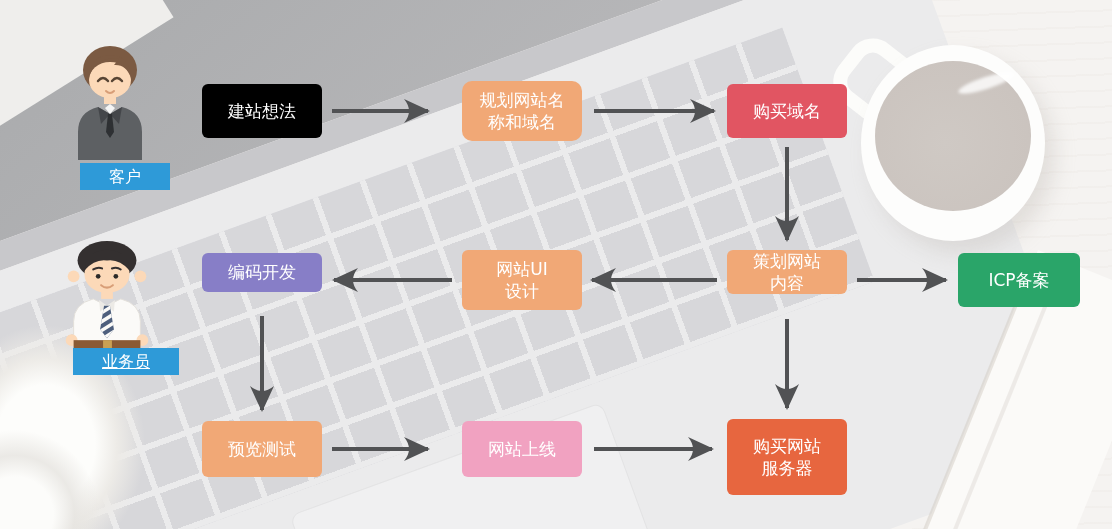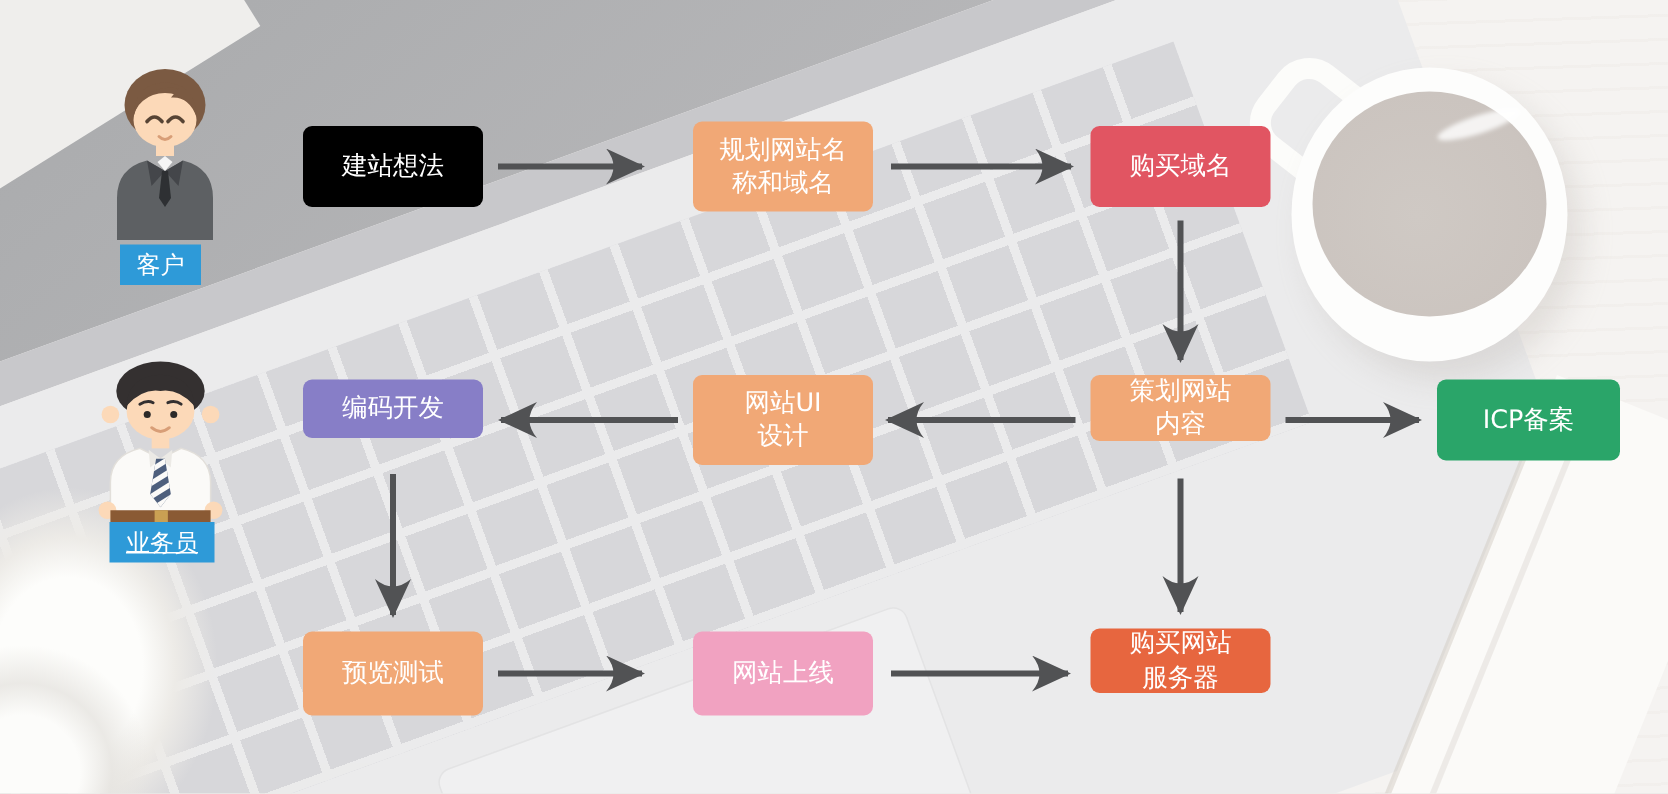--- a/index.html
+++ b/index.html
@@ -50,27 +50,27 @@
     color:#ffffff;font-size:17px;line-height:1.32;white-space:pre-line;}
   .n-idea{left:202px;top:84px;height:54px;}
   .n-plan-name{left:462px;top:81px;height:60px;}
   .n-buy-domain{left:727px;top:84px;height:54px;}
   .n-plan-content{left:727px;top:250px;height:44px;}
   .n-icp{left:958px;top:253px;height:54px;width:122px;}
   .n-ui-design{left:462px;top:250px;height:60px;}
   .n-coding{left:202px;top:253px;height:39px;}
   .n-preview{left:202px;top:421px;height:56px;}
   .n-launch{left:462px;top:421px;height:56px;}
-  .n-buy-server{left:727px;top:419px;height:43px;}
+  .n-buy-server{left:727px;top:419px;height:76px;}
 
   .actor{position:absolute;z-index:6;}
   .avatar-customer{left:70px;top:44px;}
   .avatar-sales{left:59px;top:239px;}
   .actor-label{position:absolute;z-index:7;background:#2e9ad8;color:#fff;
-    font-size:16px;height:27px;line-height:27px;padding:0 11px;white-space:nowrap;}
+    font-size:16px;height:27px;line-height:27px;padding:0 29px;white-space:nowrap;}
   .label-customer{left:80px;top:163px;}
   .label-sales{left:73px;top:348px;}
 </style>
 </head>
 <body>
 
 <div id="stage">
 
   <div class="desk-texture"></div>
   <div class="laptop">
@@ -104,21 +104,21 @@
       <line x1="857" y1="280" x2="946" y2="280" stroke="#515254" stroke-width="4" marker-end="url(#ah)"></line>
       <line x1="717" y1="280" x2="592" y2="280" stroke="#515254" stroke-width="4" marker-end="url(#ah)"></line>
       <line x1="452" y1="280" x2="334" y2="280" stroke="#515254" stroke-width="4" marker-end="url(#ah)"></line>
       <line x1="262" y1="316" x2="262" y2="410" stroke="#515254" stroke-width="4" marker-end="url(#ah)"></line>
       <line x1="332" y1="449" x2="428" y2="449" stroke="#515254" stroke-width="4" marker-end="url(#ah)"></line>
       <line x1="594" y1="449" x2="712" y2="449" stroke="#515254" stroke-width="4" marker-end="url(#ah)"></line>
       <line x1="787" y1="319" x2="787" y2="408" stroke="#515254" stroke-width="4" marker-end="url(#ah)"></line>
     </svg>
 
   <div class="node n-idea" style="background: #000000;">建站想法</div>
-  <div class="node n-plan-name" style="background: rgb(241, 168, 118);">规划网站名
+  <div class="node n-plan-name" style="background: rgb(241, 168, 118); border-radius: 10px;">规划网站名
 称和域名</div>
   <div class="node n-buy-domain" style="background: rgb(225, 85, 98);">购买域名</div>
   <div class="node n-plan-content" style="background: rgb(241, 168, 118);">策划网站
 内容</div>
   <div class="node n-ui-design" style="background: rgb(241, 168, 118);">网站UI
 设计</div>
   <div class="node n-icp" style="background: rgb(42, 165, 105);">ICP备案</div>
   <div class="node n-coding" style="background: rgb(135, 126, 199);">编码开发</div>
   <div class="node n-launch" style="background: rgb(241, 162, 193);">网站上线</div>
   <div class="node n-preview" style="background: rgb(241, 168, 118);">预览测试</div>

